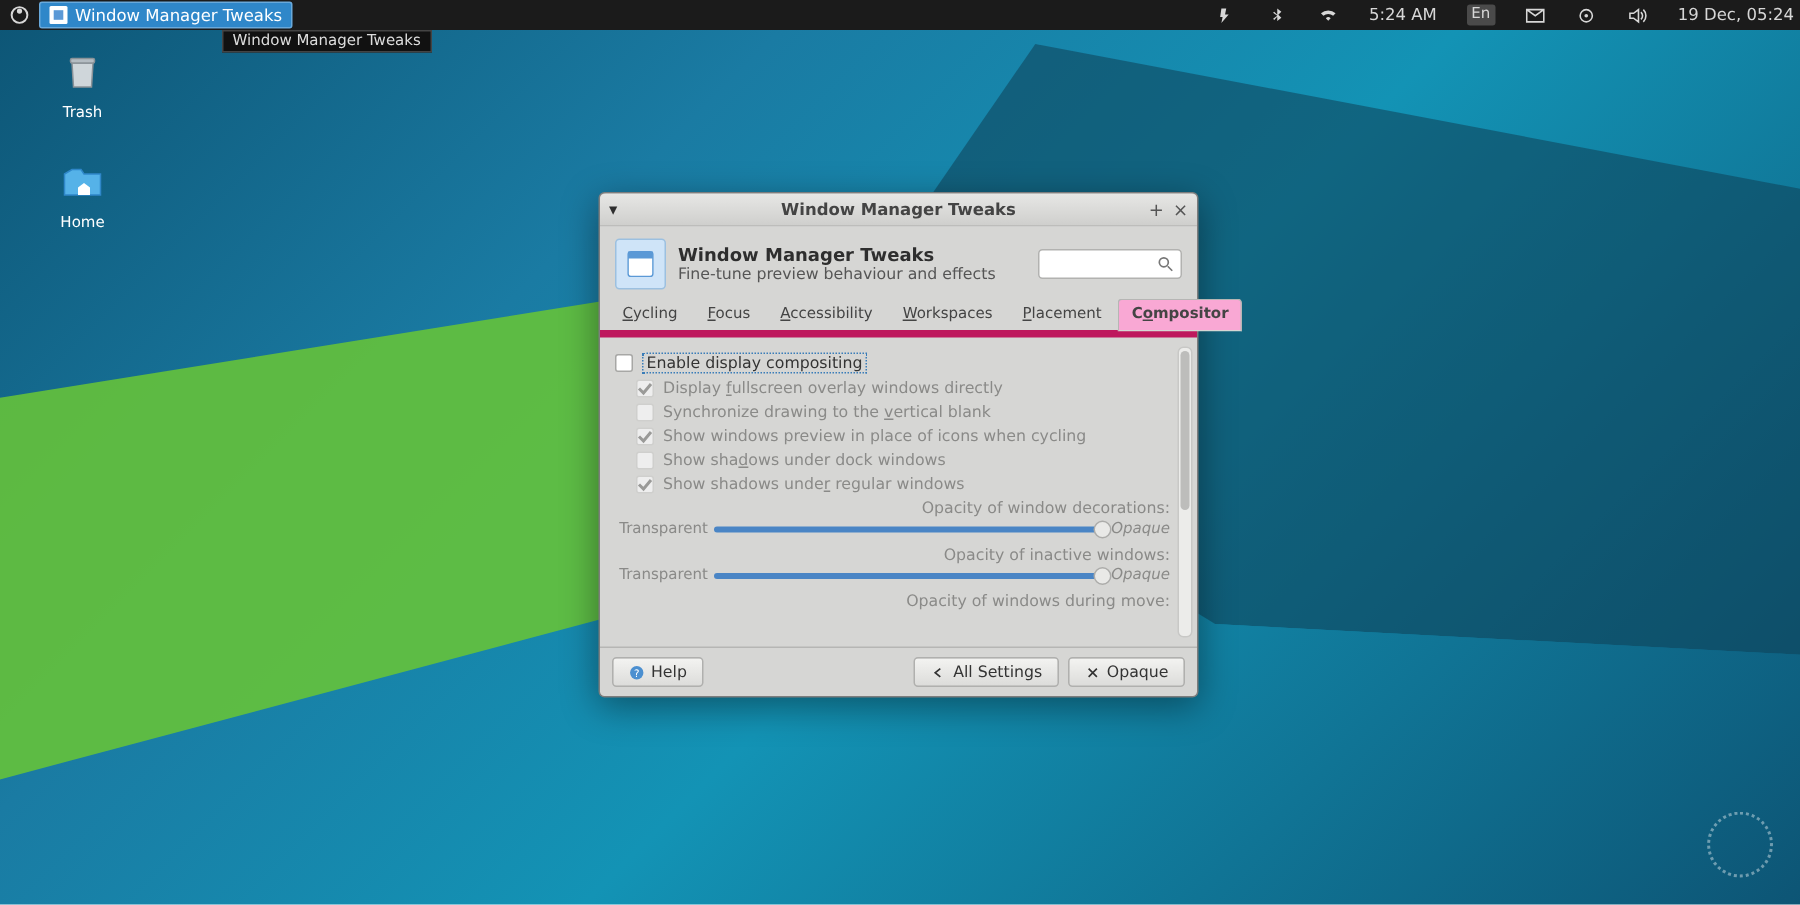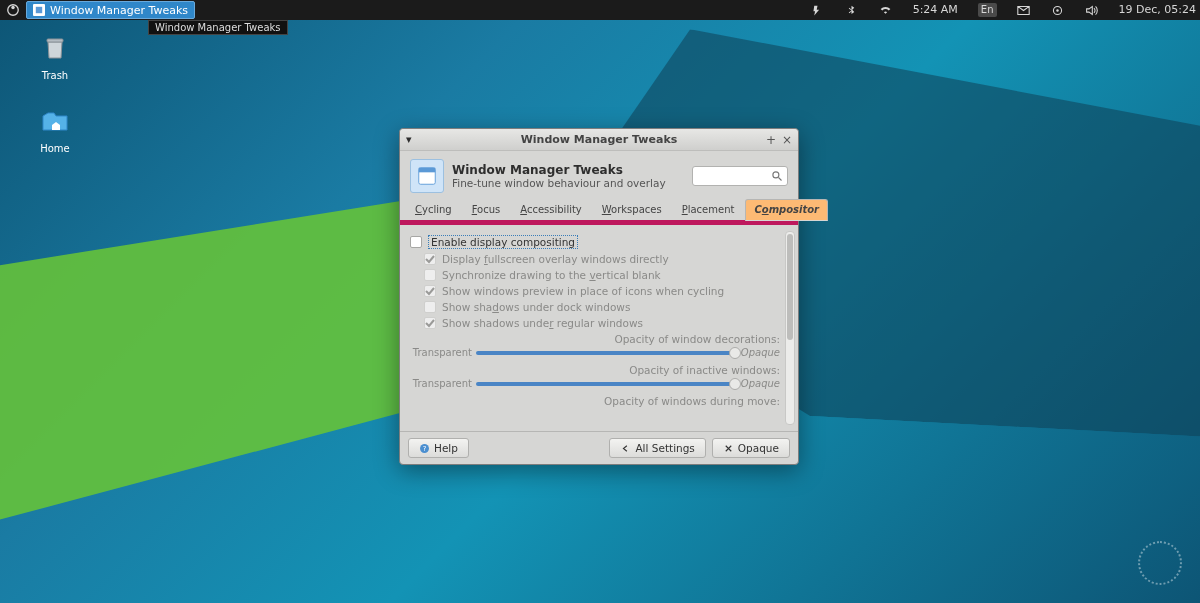--- a/index.html
+++ b/index.html
@@ -89,21 +89,21 @@
 .win-header { display:flex; align-items:center; gap:8px; padding:8px 10px 6px; }
 .win-header .big-ico { width:34px;height:34px;background:#cfe4f8;border:1px solid #9cc0e0;border-radius:3px;display:flex;align-items:center;justify-content:center; }
 .win-header h1 { font-size:12px; font-weight:700; }
 .win-header p { font-size:10.5px; color:#555; }
 .search-box { margin-left:auto; width:96px; height:20px; background:#fff;border:1px solid #b2b2b0;border-radius:3px;display:flex;align-items:center;padding:0 4px; }
 .search-box svg{width:12px;height:12px;margin-left:auto;fill:#777;}
 
 .tabs { display:flex; gap:2px; padding:0 6px; border-bottom:5px solid #be185d; font-size:10px; }
 .tab { padding:4px 8px 5px; color:#444; cursor:pointer; border:1px solid transparent; border-bottom:none; border-radius:3px 3px 0 0; }
 .tab u{text-decoration:underline;}
-.tab.active { background:#fdba74;border-color:#b6b6b4;border-bottom:1px solid #d6d6d4;margin-bottom:-1px;font-weight:600;font-style:italic; }
+.tab.active { background:#f9a8d4;border-color:#b6b6b4;border-bottom:1px solid #d6d6d4;margin-bottom:-1px;font-weight:600; }
 
 .tab-body { position:relative; padding:8px 6px 6px 10px; height:206px; }
 .scroll-inner { height:100%; overflow:hidden; padding-right:12px; }
 .scrollbar { position:absolute; right:3px; top:6px; bottom:6px; width:10px; background:#ececea;border:1px solid #c8c8c6;border-radius:4px; }
 .scrollbar .thumb{ position:absolute; left:1px; right:1px; top:2px; height:55%; background:#bdbdbb; border-radius:3px; }
 
 .chk-row { display:flex; align-items:center; gap:6px; font-size:10.5px; margin:2px 0 4px; }
 .chk-row.sub { margin-left:14px; color:#8a8a88; }
 .chk-row.sub.checked .box svg{display:block;}
 .chk-row.master{ color:#333; }
@@ -219,21 +219,21 @@
 
   <div class="win-header">
     <div class="big-ico">
       <svg viewBox="0 0 24 24" width="22" height="22">
           <rect x="3" y="3" width="18" height="18" rx="2" fill="#fff" stroke="#5b99d6"></rect>
           <rect x="3" y="3" width="18" height="5" fill="#5b99d6"></rect>
         </svg>
     </div>
     <div>
       <h1>Window Manager Tweaks</h1>
-      <p>Fine-tune window behaviour and overlay</p>
+      <p>Fine-tune preview behaviour and effects</p>
     </div>
     <div class="search-box">
       <svg viewBox="0 0 16 16">
           <circle cx="6.5" cy="6.5" r="4" fill="none" stroke="#777" stroke-width="1.5"></circle>
           <line x1="10" y1="10" x2="14" y2="14" stroke="#777" stroke-width="1.5"></line>
         </svg>
     </div>
   </div>
 
   <div class="tabs" id="tab-bar">

